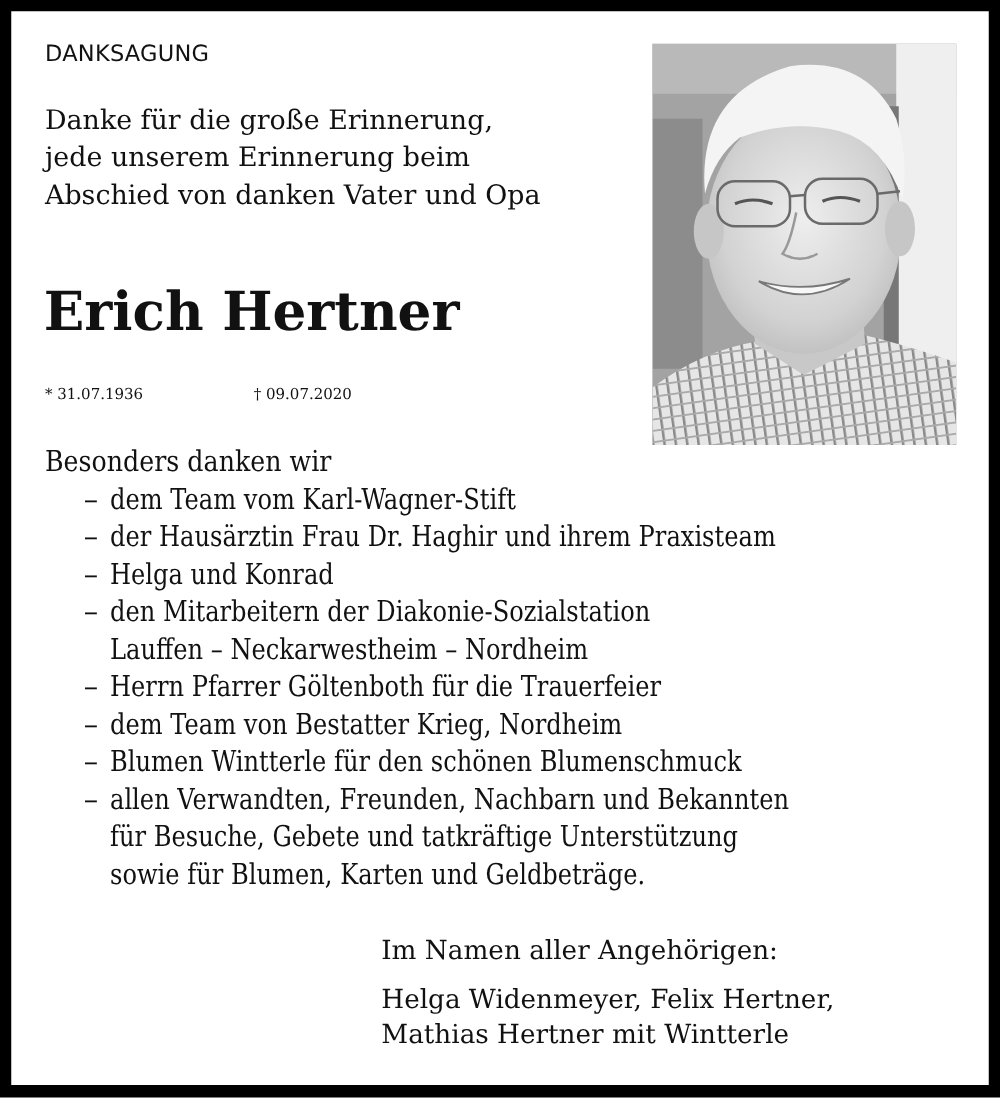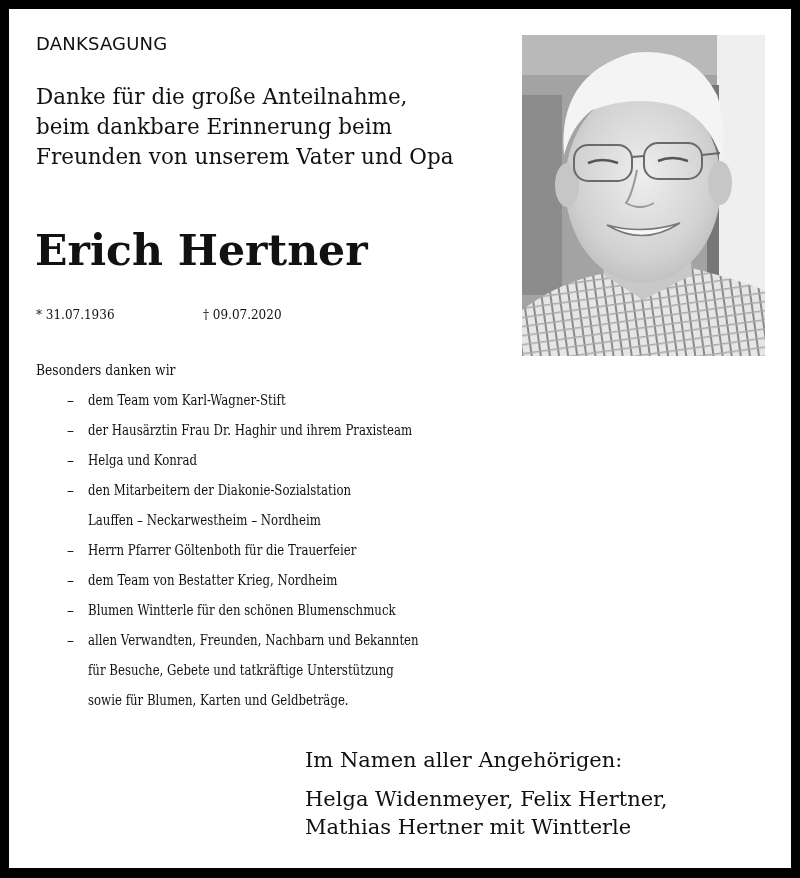--- a/index.html
+++ b/index.html
@@ -20,21 +20,21 @@
     .serif { font-family: "DejaVu Serif", serif; }
     .intro { left: 27px; top: 73px; font-size: 21.5px; line-height: 30px; }
     .intro div { transform-origin: 0 0; }
     .title {
       left: 26px; top: 211px; font-size: 43px; font-weight: bold; line-height: 60px;
       transform: scaleX(0.99); transform-origin: 0 0;
     }
     .dates { top: 291px; font-size: 12px; line-height: 30px; }
     .birth { left: 27px; }
     .death { left: 194px; }
-    .list { left: 27px; top: 346px; font-size: 14px; line-height: 30px; }
+    .list { left: 27px; top: 346px; font-size: 23px; line-height: 30px; }
     .list .row { position: relative; height: 30px; }
     .list .lead { transform: scaleX(0.88); transform-origin: 0 0; white-space: nowrap; }
     .list .dash { position: absolute; left: 31px; top: 0; }
     .list .txt { position: absolute; left: 52px; top: 0; transform: scaleX(0.84); transform-origin: 0 0; white-space: nowrap; }
     .list .cont { position: absolute; left: 52px; top: 0; transform: scaleX(0.84); transform-origin: 0 0; white-space: nowrap; }
     .closing { left: 296px; top: 736px; font-size: 21px; line-height: 30px; }
     .signers { left: 296px; top: 776px; font-size: 21px; line-height: 28px; }
     .photo {
       position: absolute; left: 513px; top: 26px; width: 243px; height: 321px; overflow: hidden;
       background: #9a9a9a;
@@ -42,23 +42,23 @@
     .photo svg { display: block; }
   </style>
 </head>
 <body>
 
 <div class="page">
 
   <div class="abs kicker">DANKSAGUNG</div>
 
   <div class="abs intro serif">
-    <div>Danke für die große Anteilnahme,</div>
-    <div>beim dankbare Erinnerung beim</div>
-    <div>Freunden von unserem Vater und Opa</div>
+    <div>Danke für die große Erinnerung,</div>
+    <div>jede unserem Erinnerung beim</div>
+    <div>Abschied von danken Vater und Opa</div>
   </div>
 
   <div class="abs title serif">Erich Hertner</div>
 
   <div class="abs dates serif birth">* 31.07.1936</div>
   <div class="abs dates serif death">† 09.07.2020</div>
 
   <div class="photo">
     <svg width="243" height="321" viewBox="0 0 243 321">
       <defs>

